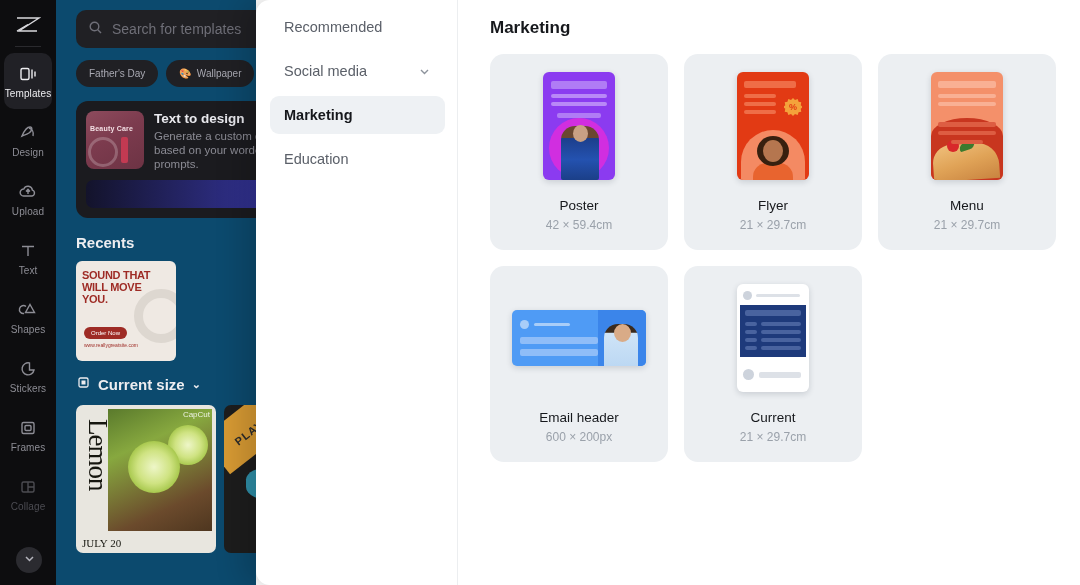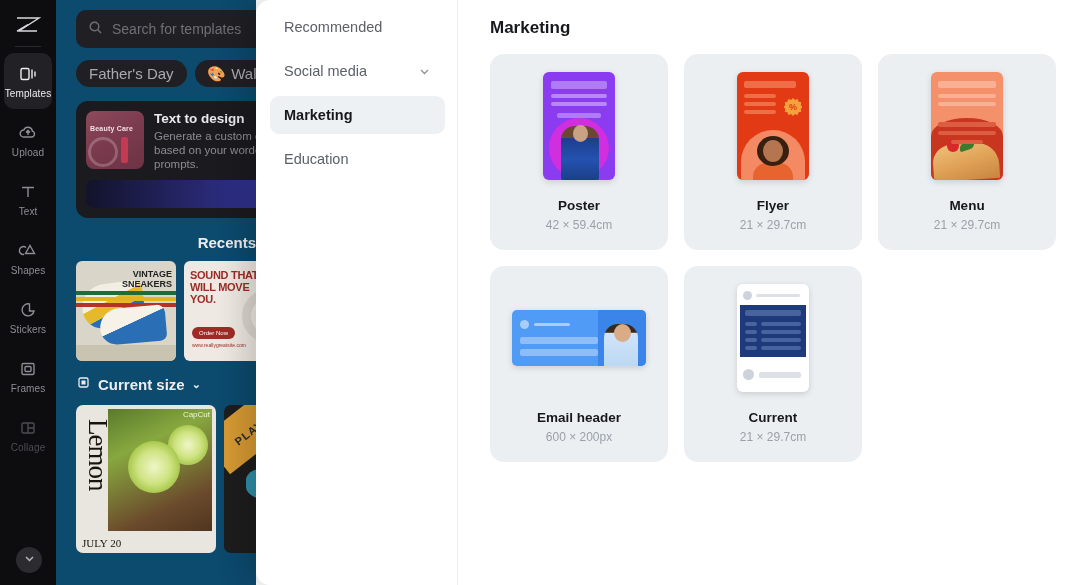--- a/index.html
+++ b/index.html
@@ -55,21 +55,21 @@
   }
   .search {
     width: 240px; height: 38px; border-radius: 10px;
     background: #202024; display: flex; align-items: center;
     gap: 9px; padding: 0 12px; margin-bottom: 12px;
   }
   .search .ph { color: #6f6f78; font-size: 14px; }
   .chips { display: flex; gap: 8px; margin-bottom: 14px; }
   .chip {
     height: 27px; border-radius: 14px; background: #202024;
-    color: #a9a9b2; font-size: 15px;
+    color: #a9a9b2; font-size: 10px;
     display: flex; align-items: center; gap: 5px; padding: 0 13px;
     white-space: nowrap;
   }
   .promo {
     width: 240px; border-radius: 12px; background: #1b1b1f;
     padding: 10px; margin-bottom: 16px;
   }
   .promo-top { display: flex; gap: 10px; }
   .promo-thumb {
     width: 58px; height: 58px; border-radius: 8px; flex: 0 0 58px;
@@ -89,21 +89,21 @@
     border-radius: 50%; border: 3px solid rgba(255,255,255,.22);
   }
   .promo-title { font-size: 13.5px; font-weight: bold; color: #e9e9ee; margin-bottom: 3px; }
   .promo-sub { font-size: 11.5px; line-height: 14px; color: #8b8b94; }
   .promo-btn {
     margin-top: 9px; height: 28px; border-radius: 7px;
     background: linear-gradient(90deg,#13132b 0%,#2a2a78 58%,#3a3ab0 100%);
     display: flex; align-items: center; justify-content: flex-end;
     padding-right: 14px; color: #dcdcf0; font-size: 12.5px;
   }
-  .sec-title { font-size: 15px; font-weight: bold; color: #ededf0; margin-bottom: 10px; text-align: right; }
+  .sec-title { font-size: 15px; font-weight: bold; color: #ededf0; margin-bottom: 10px; }
   .thumbrow { display: flex; gap: 8px; margin-bottom: 14px; }
   .sizebtn {
     display: flex; align-items: center; gap: 7px;
     color: #ededf0; font-size: 15px; font-weight: bold; margin-bottom: 12px;
   }
 
   
   .rthumb { width: 100px; height: 100px; border-radius: 6px; overflow: hidden; position: relative; flex:0 0 100px;}
   .rt-sneak { background: #d9d5c9; }
   .rt-sneak .stripe { position: absolute; left:0; right:0; height:4px; }
@@ -180,21 +180,21 @@
   }
 
   .grid { display: flex; flex-wrap: wrap; gap: 16px; }
   .tcard {
     width: 178px; height: 196px; border-radius: 14px;
     background: #eceff2;
     display: flex; flex-direction: column; align-items: center;
     padding-top: 14px; cursor: pointer;
   }
   .tthumb-wrap { height: 116px; display: flex; align-items: center; justify-content: center; }
-  .tname { font-size: 13.5px; font-weight: bold; color: #16181c; margin-top: 14px; }
+  .tname { font-size: 13.5px; font-weight: normal; color: #16181c; margin-top: 14px; }
   .tdim { font-size: 12px; color: #9aa1aa; margin-top: 5px; }
 
   
   .th { border-radius: 6px; overflow: hidden; position: relative;
         box-shadow: 0 2px 6px rgba(20,30,50,.16); }
   .bar { position: absolute; border-radius: 2px; }
 
   .th-poster { width: 72px; height: 108px; background:#8b3bf0; }
   .th-poster .mag { position:absolute; left:6px; bottom:2px; width:60px; height:60px;
        border-radius:50%; background:#d12ee0; }
@@ -263,20 +263,29 @@
     <div class="rail-item active">
       <span class="ic">
         <svg width="20" height="20" viewBox="0 0 20 20" fill="none" stroke="currentColor" stroke-width="1.4">
           <rect x="3" y="4.5" width="8" height="11" rx="1.5"></rect>
             <path d="M14 5.5v9M17 7.5v5"></path>
         </svg>
       </span>
       <span class="lbl">Templates</span>
     </div>
 
+    <div class="rail-item">
+      <span class="ic">
+        <svg width="20" height="20" viewBox="0 0 20 20" fill="none" stroke="currentColor" stroke-width="1.4">
+          <path d="M4 13c3-7 5-9 8-9s2 4-1 6-5 2-7 3z"></path>
+            <path d="M11 5c3 1 5 4 4 8"></path>
+        </svg>
+      </span>
+      <span class="lbl">Design</span>
+    </div>
 
     <div class="rail-item">
       <span class="ic">
         <svg width="20" height="20" viewBox="0 0 20 20" fill="none" stroke="currentColor" stroke-width="1.4">
           <path d="M5.5 14a3.5 3.5 0 01.3-7 4.5 4.5 0 018.6 1.2A3 3 0 0114 14z"></path>
             <path d="M10 12V7.5M8 9.5L10 7.3l2 2.2"></path>
         </svg>
       </span>
       <span class="lbl">Upload</span>
     </div>
@@ -374,31 +383,20 @@
       </div>
       <div class="promo-btn">
         <span>Try</span>
 
       </div>
     </div>
 
     <div class="sec-title">Recents</div>
 
     <div class="thumbrow">
-      <div class="rthumb rt-sneak">
-        <div class="shoe"></div>
-        <div class="stripe t1"></div>
-        <div class="stripe t2"></div>
-        <div class="stripe t3"></div>
-        <div class="vt">
-          <span>VINTAGE</span><br><span>SNEAKERS</span>
-        </div>
-        <div class="shoe2"></div>
-        <div class="bot"></div>
-      </div>
       <div class="rthumb rt-sound">
         <div class="hp"></div>
         <div class="txt">
           <span>SOUND THAT</span><br><span>WILL MOVE</span><br><span>YOU.</span>
         </div>
         <div class="btn2">Order Now</div>
         <div class="url">www.reallygreatsite.com</div>
       </div>
     </div>
 

